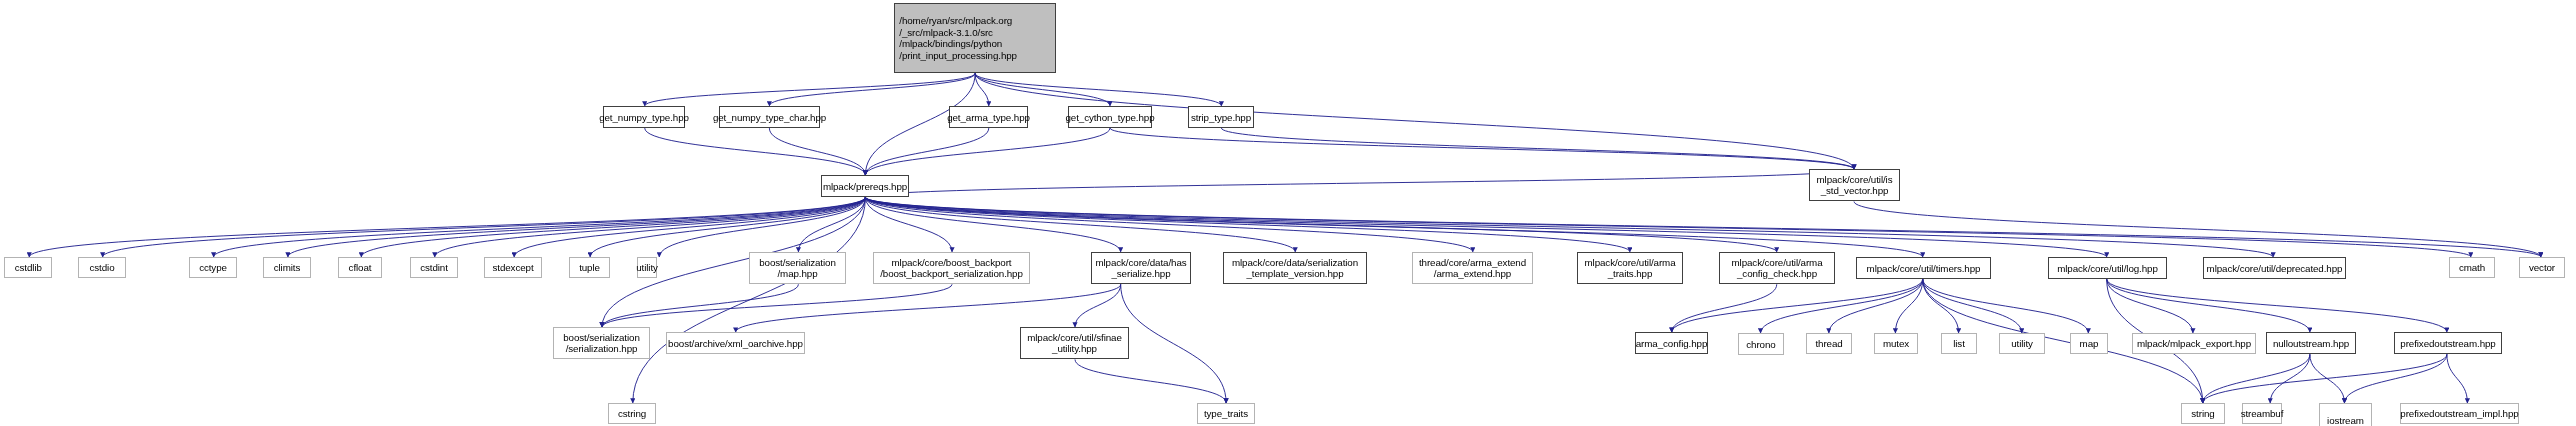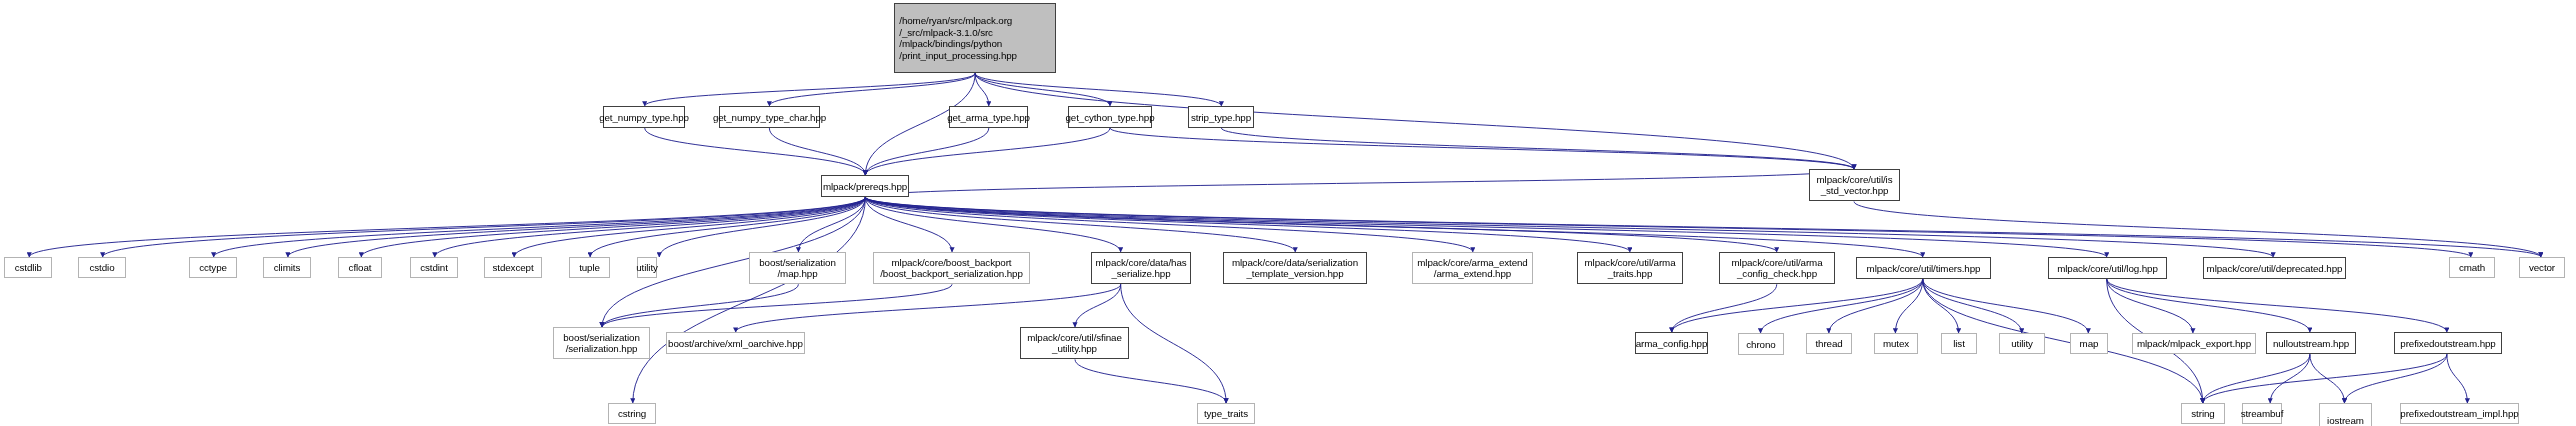--- a/index.html
+++ b/index.html
@@ -151,21 +151,21 @@
       <div class="node" style="left: 569px; top: 257px; width: 41px; height: 20.5px;">tuple</div>
       <div class="node" style="left: 637px; top: 257px; width: 20px; height: 20.5px;">utility</div>
       <div class="node" style="left: 749px; top: 252px; width: 97px; height: 32px;">boost/serialization
 /map.hpp</div>
       <div class="node" style="left: 873px; top: 252px; width: 157px; height: 32px;">mlpack/core/boost_backport
 /boost_backport_serialization.hpp</div>
       <div class="node bold" style="left: 1071px; top: 252px; width: 100px; height: 32px; margin-left: 20px;">mlpack/core/data/has
 _serialize.hpp</div>
       <div class="node bold" style="left: 1223px; top: 252px; width: 144px; height: 32px;">mlpack/core/data/serialization
 _template_version.hpp</div>
-      <div class="node" style="left: 1412px; top: 252px; width: 121px; height: 32px;">mlpack/core/arma_extend
+      <div class="node" style="left: 1412px; top: 252px; width: 121px; height: 32px;">thread/core/arma_extend
 /arma_extend.hpp</div>
       <div class="node bold" style="left: 1577px; top: 252px; width: 106px; height: 32px;">mlpack/core/util/arma
 _traits.hpp</div>
       <div class="node bold" style="left: 1719px; top: 252px; width: 116px; height: 32px;">mlpack/core/util/arma
 _config_check.hpp</div>
       <div class="node bold" style="left: 1856px; top: 257px; width: 135px; height: 22px;">mlpack/core/util/timers.hpp</div>
       <div class="node bold" style="left: 2048px; top: 257px; width: 119px; height: 22px;">mlpack/core/util/log.hpp</div>
       <div class="node bold" style="left: 2203px; top: 257px; width: 143px; height: 22px;">mlpack/core/util/deprecated.hpp</div>
       <div class="node" style="left: 2449px; top: 257px; width: 46px; height: 20.5px;">cmath</div>
       <div class="node" style="left: 2519px; top: 257px; width: 46px; height: 20.5px;">vector</div>

